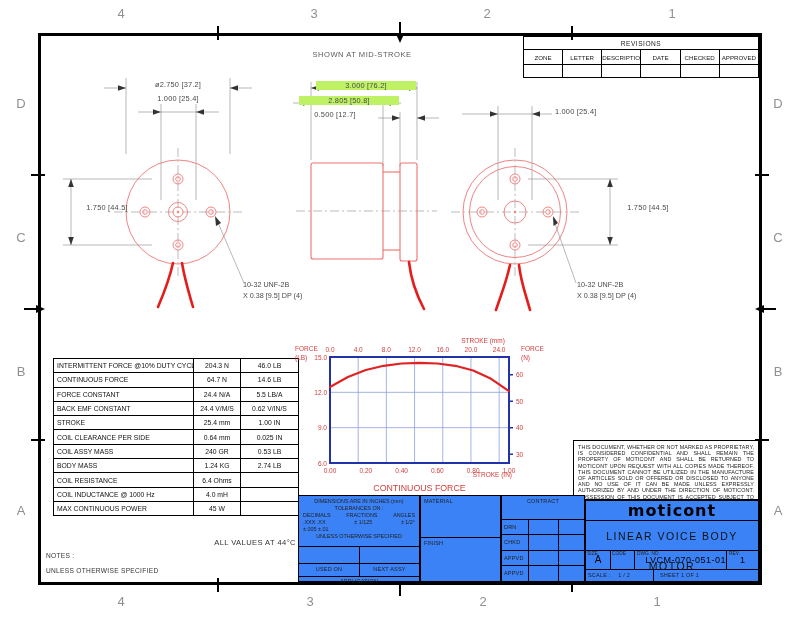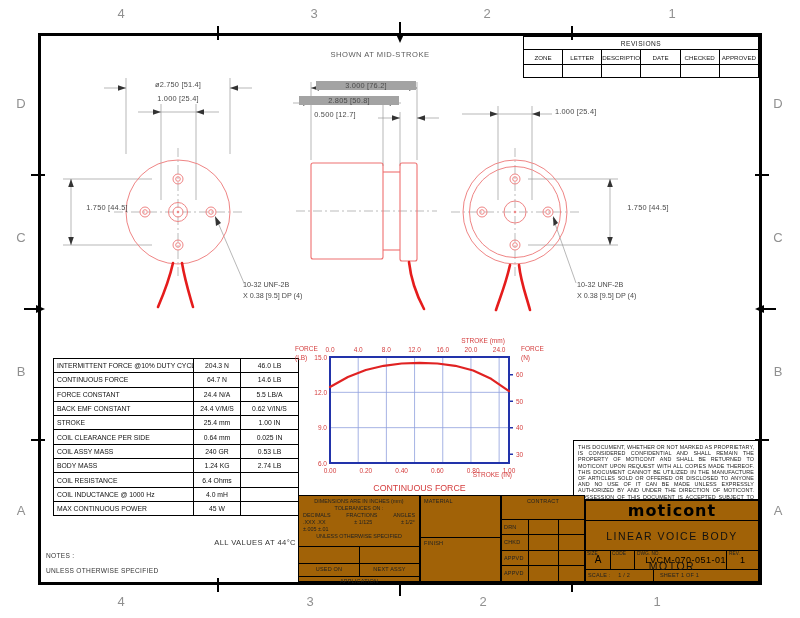--- a/index.html
+++ b/index.html
@@ -2,40 +2,40 @@
 <html><head>
 <meta charset="utf-8">
 <style>
   html,body{margin:0;padding:0}
   body{width:800px;height:618px;background:#fff;position:relative;overflow:hidden;
        font-family:"Liberation Sans",sans-serif;color:#000}
   .abs{position:absolute}
   .sheet-border{left:38px;top:33px;width:724px;height:552px;border:3px solid #000;box-sizing:border-box}
   .zone{font-size:13px;color:#909090;width:22px;text-align:center}
   .dim{font-size:7.4px;color:#4a4a4a;letter-spacing:.2px;white-space:nowrap;text-align:center}
-  .dim.bgw{background:#a3a3a3;padding:0 2px}
+  .dim.bgw{background:#bef264;padding:0 2px}
   .note{font-size:7.2px;color:#4a4a4a;white-space:nowrap}
   .shown{font-size:7.6px;color:#5a5a5a;letter-spacing:.5px;text-align:center}
   
   #rev-table{border-collapse:collapse;width:236px;table-layout:fixed}
   #rev-table td{border:1px solid #000;text-align:center;font-size:6.2px;color:#222;padding:0;overflow:hidden}
   #rev-table .ttl{height:12px;font-size:6.6px;letter-spacing:.5px}
   #rev-table .hdr td{height:14px}
   #rev-table .emp td{height:12px}
   
   #spec-table{border-collapse:collapse;width:245px;table-layout:fixed}
   #spec-table td{border:1px solid #000;font-size:6.8px;color:#111;height:13.3px;padding:0 3px;white-space:nowrap;overflow:hidden}
   #spec-table td.v{text-align:center;padding:0 1px}
   .foot{font-size:7.6px;color:#333;letter-spacing:.4px}
   .notes-txt{font-size:6.6px;color:#333;letter-spacing:.3px}
   
   .prop{border:1.5px solid #000;box-sizing:border-box;font-size:5.4px;line-height:6.2px;
         color:#222;padding:3px 4px;text-align:justify;letter-spacing:.1px}
   
-  .tb{border:1px solid #000;box-sizing:border-box;background:#a16207}
+  .tb{border:1px solid #000;box-sizing:border-box;background:#3b82f6}
   .lbl{font-size:5.5px;color:#222;letter-spacing:.2px}
   .tol-line{font-size:5.4px;color:#222;text-align:center;line-height:7px;white-space:nowrap}
   .tol-cols{display:flex;justify-content:space-between;padding:0 4px;font-size:5.4px;line-height:7px;color:#222}
   .row-flex{display:flex}
   .cell{box-sizing:border-box}
   .logo{font-family:"DejaVu Sans",sans-serif;font-weight:bold;font-size:16px;letter-spacing:1px;text-align:center}
   .dwg-title{font-size:10.5px;letter-spacing:1.5px;text-align:center;color:#111}
   .small-cap{font-size:4.8px;color:#222}
   svg text{font-family:"Liberation Sans",sans-serif}
 </style>
@@ -186,22 +186,22 @@
 
   <g stroke="#e51c1c" stroke-width="2.6" fill="none" stroke-linecap="round">
     <path d="M173,263 C169,281 164,293 158,307"></path>
       <path d="M182,263 C185,281 189,293 193,307"></path>
     <path d="M409,262 C411,280 416,294 424,309"></path>
     <path d="M510,265 C506,283 501,295 496,310"></path>
       <path d="M519,265 C521,283 526,295 530,310"></path>
   </g>
 </svg>
 
-<div class="abs shown" style="left:302px;top:50px;width:156px">SHOWN AT MID-STROKE</div>
-<div class="abs dim" style="left:130px;top:80px;width:96px">ø2.750 [51.4]</div>
+<div class="abs shown" style="left:284px;top:50px;width:156px">SHOWN AT MID-STROKE</div>
+<div class="abs dim" style="left:130px;top:80px;width:96px">ø2.750 [37.2]</div>
 <div class="abs dim" style="left:130px;top:94px;width:96px">1.000 [25.4]</div>
 <div class="abs dim" style="left:77px;top:203px;width:60px">1.750 [44.5]</div>
 <div class="abs dim bgw" style="left:316px;top:81px;width:96px">3.000 [76.2]</div>
 <div class="abs dim bgw" style="left:299px;top:96px;width:96px">2.805 [50.8]</div>
 <div class="abs dim" style="left:294px;top:110px;width:82px">0.500 [12.7]</div>
 <div class="abs dim" style="left:555px;top:107px;width:90px;text-align:left">1.000 [25.4]</div>
 <div class="abs dim" style="left:617px;top:203px;width:62px">1.750 [44.5]</div>
 <div class="abs note" style="left:243px;top:280px">10-32 UNF-2B</div>
 <div class="abs note" style="left:243px;top:291px">X 0.38 [9.5] DP (4)</div>
 <div class="abs note" style="left:577px;top:280px">10-32 UNF-2B</div>

